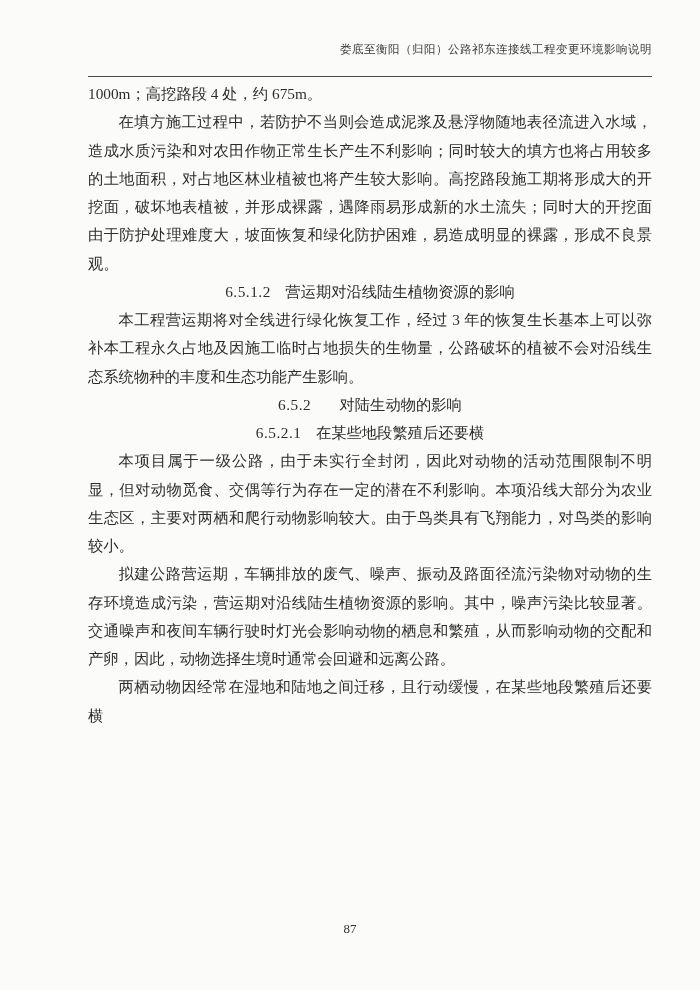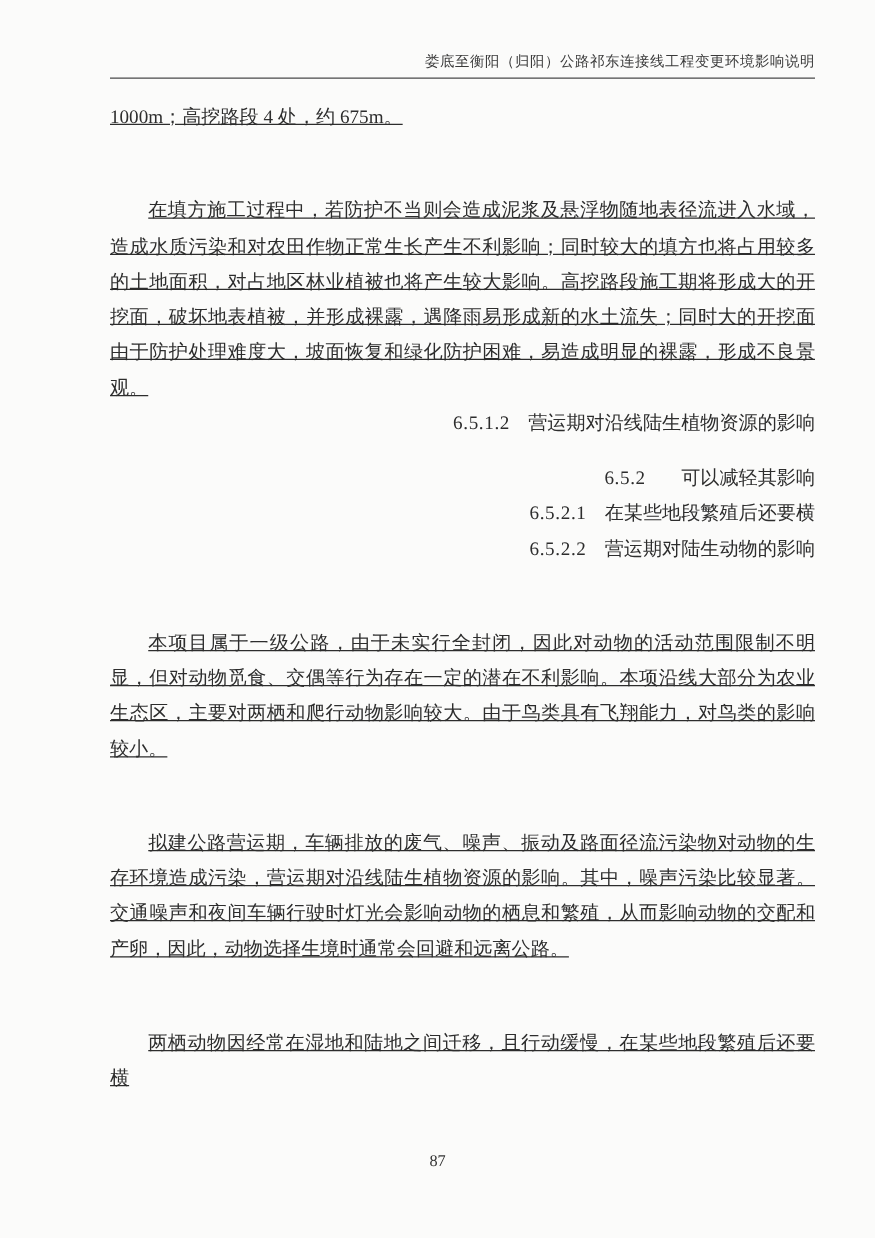--- a/index.html
+++ b/index.html
@@ -18,58 +18,55 @@
   
   .running-header {
     position: absolute;
     left: 88px;
     top: 42px;
     width: 564px;
     text-align: right;
     font-size: 11.5px;
     letter-spacing: 0.5px;
     color: #3a3a3a;
-    padding-bottom: 5px;
+    padding-bottom: 19px;
     border-bottom: 1.5px solid #4a4a4a;
   }
   
   .content {
     position: absolute;
     left: 88px;
     top: 80px;
     width: 564px;
     font-size: 15.3px;
     line-height: 28.25px;
     text-align: justify;
     text-justify: inter-ideograph;
     color: #2d2d2d;
   }
   .content p {
     margin: 0;
     padding: 0;
-    text-decoration: underline;
   }
   .content p.indent {
     text-indent: 2em;
-    margin-top: 47px;
   }
   .heading {
     margin: 0;
     font-size: 15.3px;
     font-weight: normal;
-    text-align: right;
+    text-align: center;
   }
   .heading .h-num {
     display: inline-block;
     margin-right: 0.95em;
     letter-spacing: 0.5px;
   }
   .heading .h-num.wide {
     margin-right: 1.85em;
-    margin-top: 16px;
   }
   
   .footer {
     position: absolute;
     left: 0;
     top: 921px;
     width: 100%;
     text-align: center;
     font-size: 13px;
     color: #333;
@@ -86,33 +83,31 @@
 
   <p>1000m；高挖路段 4 处，约 675m。</p>
 
   <p class="indent">在填方施工过程中，若防护不当则会造成泥浆及悬浮物随地表径流进入水域，造成水质污染和对农田作物正常生长产生不利影响；同时较大的填方也将占用较多的土地面积，对占地区林业植被也将产生较大影响。高挖路段施工期将形成大的开挖面，破坏地表植被，并形成裸露，遇降雨易形成新的水土流失；同时大的开挖面由于防护处理难度大，坡面恢复和绿化防护困难，易造成明显的裸露，形成不良景观。</p>
 
   <h3 class="heading">
     <span class="h-num">6.5.1.2</span><span>营运期对沿线陆生植物资源的影响</span>
   </h3>
 
 
+  <p class="indent">本工程营运期将对全线进行绿化恢复工作，经过 3 年的恢复生长基本上可以弥补本工程永久占地及因施工临时占地损失的生物量，公路破坏的植被不会对沿线生态系统物种的丰度和生态功能产生影响。</p>
 
   <h3 class="heading">
-    <span class="h-num wide">6.5.2</span><span>可以减轻其影响</span>
+    <span class="h-num wide">6.5.2</span><span>对陆生动物的影响</span>
   </h3>
 
   <h3 class="heading">
     <span class="h-num">6.5.2.1</span><span>在某些地段繁殖后还要横</span>
   </h3>
 
 
-  <h3 class="heading">
-    <span class="h-num">6.5.2.2</span><span>营运期对陆生动物的影响</span>
-  </h3>
 
   <p class="indent">本项目属于一级公路，由于未实行全封闭，因此对动物的活动范围限制不明显，但对动物觅食、交偶等行为存在一定的潜在不利影响。本项沿线大部分为农业生态区，主要对两栖和爬行动物影响较大。由于鸟类具有飞翔能力，对鸟类的影响较小。</p>
 
   <p class="indent">拟建公路营运期，车辆排放的废气、噪声、振动及路面径流污染物对动物的生存环境造成污染，营运期对沿线陆生植物资源的影响。其中，噪声污染比较显著。交通噪声和夜间车辆行驶时灯光会影响动物的栖息和繁殖，从而影响动物的交配和产卵，因此，动物选择生境时通常会回避和远离公路。</p>
 
   <p class="indent">两栖动物因经常在湿地和陆地之间迁移，且行动缓慢，在某些地段繁殖后还要横</p>
 
 </div>
 
 <div class="footer">

